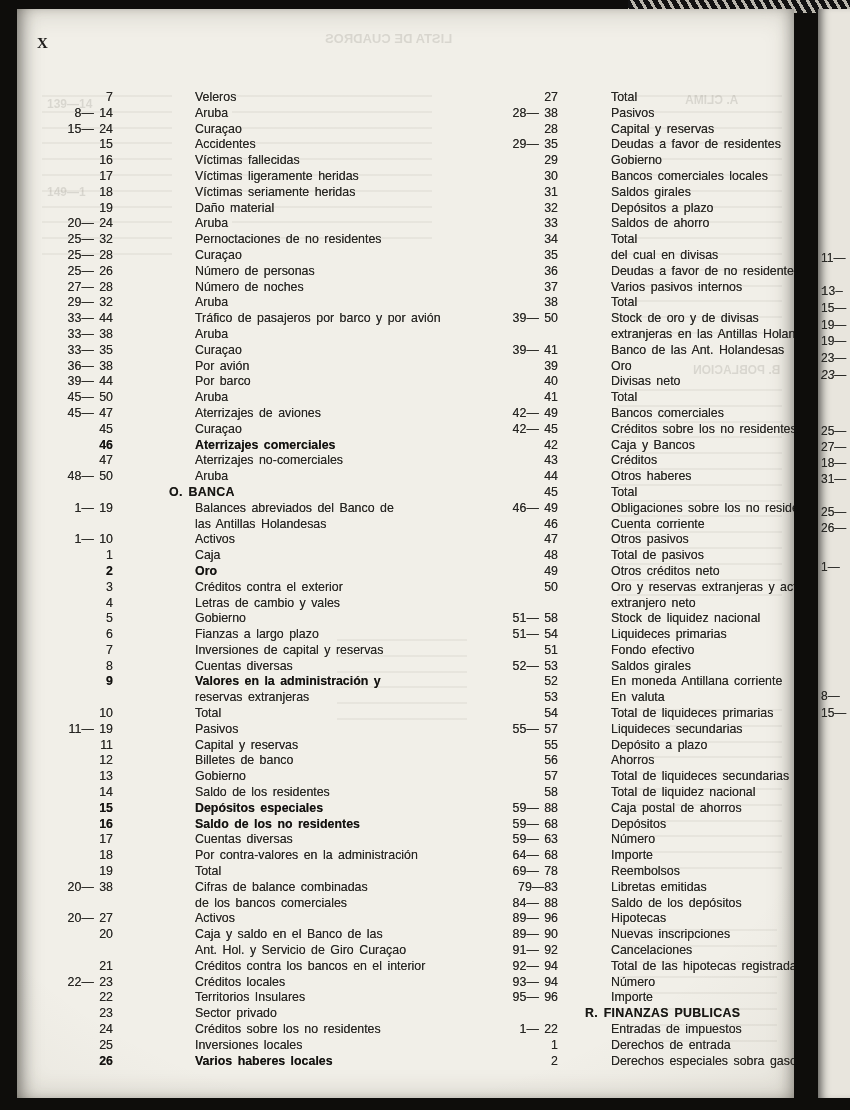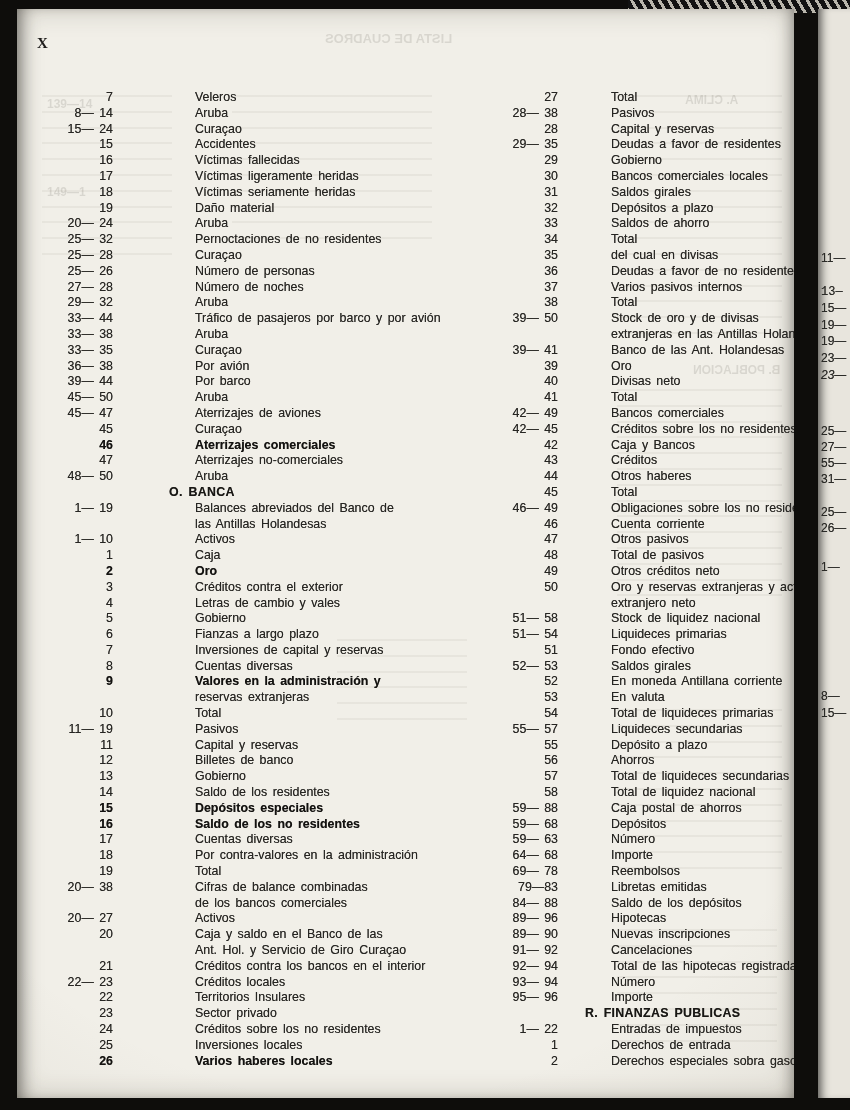--- a/index.html
+++ b/index.html
@@ -567,21 +567,21 @@
   <div id="sliver">
       <span class="frag" style="top: 242px;">11—</span>
       <span class="frag" style="top: 276px; font-family: Liberation Mono, monospace;">13—</span>
       <span class="frag" style="top: 292px;">15—</span>
       <span class="frag" style="top: 309px;">19—</span>
       <span class="frag" style="top: 325px;">19—</span>
       <span class="frag" style="top: 342px;">23—</span>
       <span class="frag" style="top: 359px; font-style: italic;">23—</span>
       <span class="frag" style="top: 415px;">25—</span>
       <span class="frag" style="top: 431px;">27—</span>
-      <span class="frag" style="top: 447px;">55—</span>
+      <span class="frag" style="top: 447px;">18—</span>
       <span class="frag" style="top: 463px;">31—</span>
       <span class="frag" style="top: 496px;">25—</span>
       <span class="frag" style="top: 512px;">26—</span>
       <span class="frag" style="top: 551px;">1—</span>
       <span class="frag" style="top: 680px;">8—</span>
       <span class="frag" style="top: 697px;">15—</span>
     </div>
 </div>
 
 </body></html>

